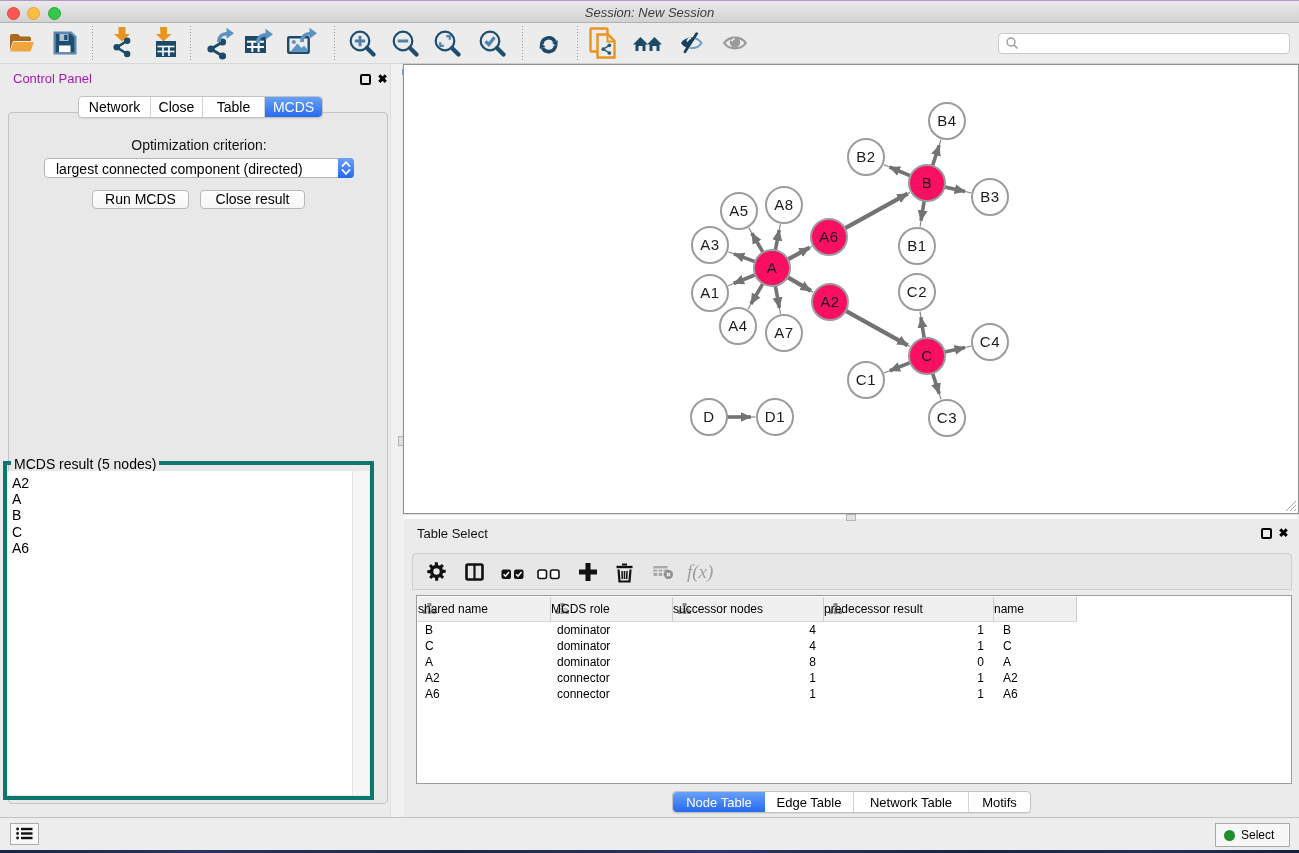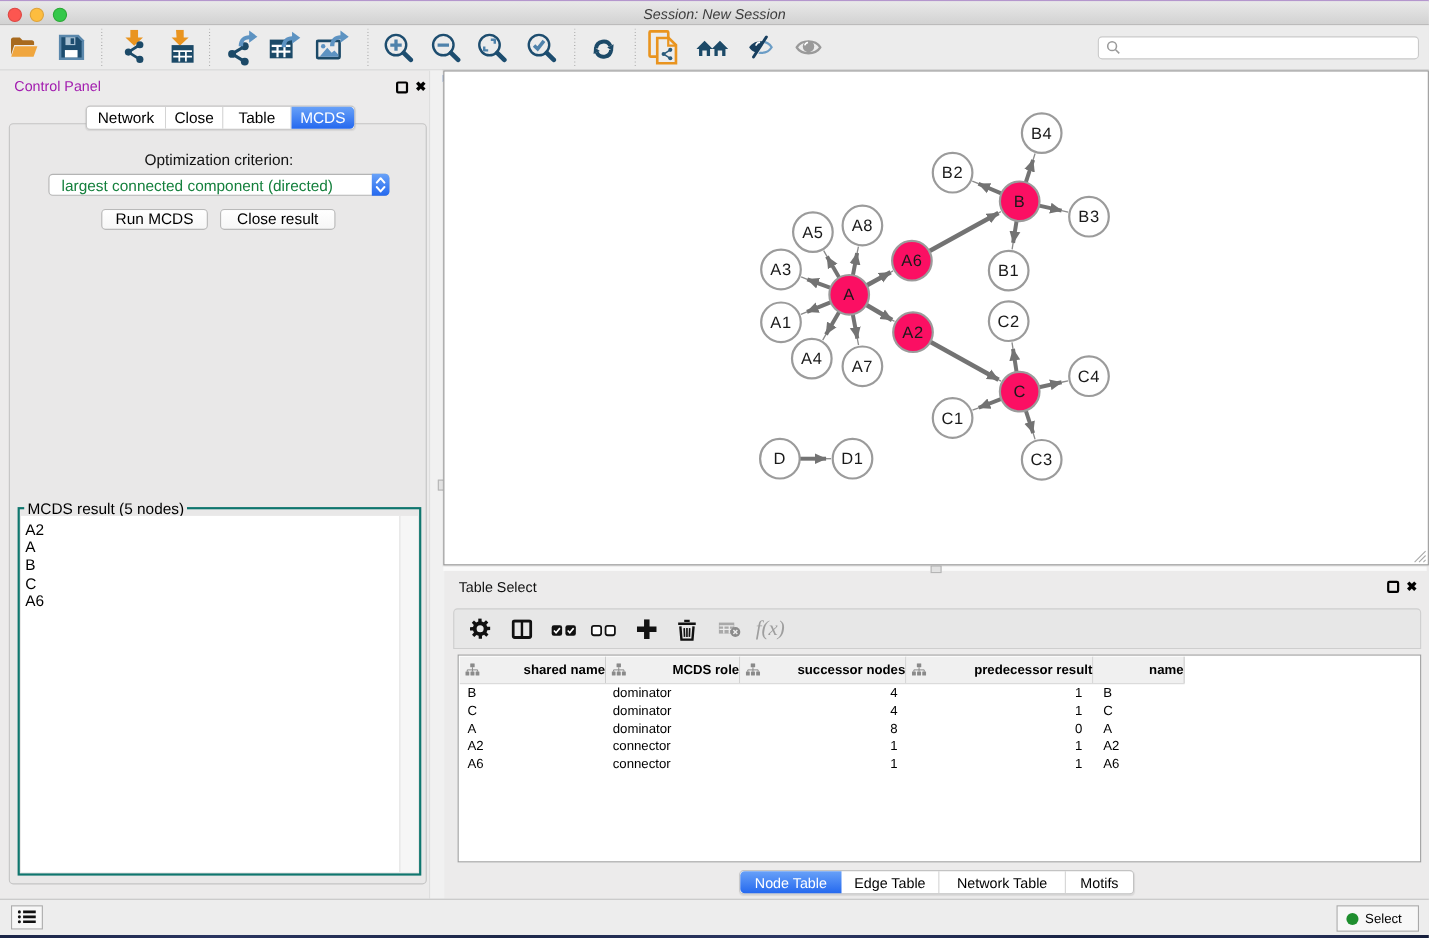--- a/index.html
+++ b/index.html
@@ -25,38 +25,38 @@
 .seg{position:absolute;display:flex;background:#fff;border:1px solid #c3c3c3;border-radius:4px;box-shadow:0 1px 1px rgba(0,0,0,0.08);}
 .seg .s{font-size:13px;color:#000;text-align:center;border-right:1px solid #d4d4d4;display:flex;align-items:center;justify-content:center;}
 .seg .s:first-child{border-radius:4px 0 0 4px;}
 .seg .s:last-child{border-radius:0 4px 4px 0;}
 .seg .s:last-child{border-right:none;}
 .seg .s.sel{background:linear-gradient(#68a1f8,#2569ef);color:#fff;border-right:none;}
 #cp-tabs{left:78px;top:96px;height:20px;}
 #cp-tabs .s{font-size:14px;}
 #opt-label{left:0px;top:137px;width:398px;text-align:center;font-size:14px;color:#111;}
 #dropdown{left:44px;top:158px;width:310px;height:20px;background:#fff;border:1px solid #b4b4b4;border-radius:4px;box-sizing:border-box;}
-#dropdown .txt{position:absolute;left:11px;top:2px;font-size:14px;color:#15803d;}
+#dropdown .txt{position:absolute;left:11px;top:2px;font-size:14px;color:#000000;}
 #dropdown .step{position:absolute;right:-1px;top:-1px;width:16px;height:20px;background:linear-gradient(#69a2f8,#2569ef);border-radius:0 4px 4px 0;}
 .btn{position:absolute;height:19px;background:linear-gradient(#ffffff,#f6f6f6);border:1px solid #b9b9b9;border-radius:4px;font-size:14px;color:#000;text-align:center;line-height:17px;box-sizing:border-box;}
-#fieldset{left:16px;top:461px;width:363px;height:331px;border:2px solid #0f766e;}
+#fieldset{left:3px;top:461px;width:363px;height:331px;border:4px solid #0f766e;}
 #fieldset .legend{position:absolute;left:4px;top:-9px;background:#e9e8e8;padding:0 3px;font-size:14px;color:#000;}
 #mcds-list{position:absolute;left:1px;top:6px;width:345px;height:324px;background:#fff;font-size:14px;line-height:16.2px;padding:4px 0 0 4px;box-sizing:border-box;}
 #mcds-scroll{position:absolute;right:1px;top:6px;width:16px;height:324px;background:#f6f6f6;border-left:1px solid #e3e3e3;}
 
 #netwin{left:403px;top:64px;width:894px;height:448px;background:#fff;border:1px solid #919191;box-shadow:0 0 0 1px rgba(0,0,0,0.04);}
 #nw-titlebar{position:absolute;left:0;top:0;width:100%;height:20px;background:linear-gradient(#ebebeb,#d5d5d5);border-bottom:1px solid #b3b3b3;}
 #nw-titlebar .title{position:absolute;left:0;right:0;top:4px;text-align:center;font-size:13px;color:#222;}
 #nw-titlebar .tl{top:5px;width:10px;height:10px;}
 
 #tp-title{left:417px;top:526px;font-size:13px;color:#111;}
 #tp-toolbar{left:412px;top:553px;width:880px;height:37px;background:#e7e7e7;border:1px solid #cecece;border-radius:4px 4px 0 0;box-sizing:border-box;}
 #tp-table{left:416px;top:595px;width:876px;height:189px;background:#fff;border:1px solid #9d9d9d;box-sizing:border-box;}
 .th{position:absolute;top:1px;height:24px;background:#f0f0f0;border-right:1px solid #cdcdcd;box-sizing:border-box;font-size:12px;color:#000;}
-.th .lbl{position:absolute;top:5px;width:100%;text-align:right;font-weight:bold;}
+.th .lbl{position:absolute;top:5px;width:100%;text-align:left;}
 .th svg{position:absolute;left:5px;top:6px;}
 .td{position:absolute;font-size:12px;color:#000;height:16px;line-height:16px;}
 #tp-tabs{left:672px;top:791px;height:20px;}
 
 #statusbar{left:0;top:817px;width:1299px;height:33px;background:#ededed;border-top:1px solid #c3c3c3;}
 #wallpaper-bottom{left:0;top:850px;width:1299px;height:3px;background:linear-gradient(90deg,#1b2547,#2a3560 15%,#1d2849 35%,#2c3764 55%,#1a2445 75%,#253059 90%,#161f3c);}
 #listbtn{position:absolute;left:10px;top:5px;width:27px;height:20px;background:#f7f7f7;border:1px solid #ababab;}
 #membtn{position:absolute;left:1215px;top:5px;width:73px;height:22px;background:#f7f7f7;border:1px solid #a9a9a9;font-size:12px;color:#000;}
 #membtn .dot{position:absolute;left:8px;top:6px;width:11px;height:11px;border-radius:50%;background:#1e8e2e;}
 #membtn .t{position:absolute;left:25px;top:4px;}

